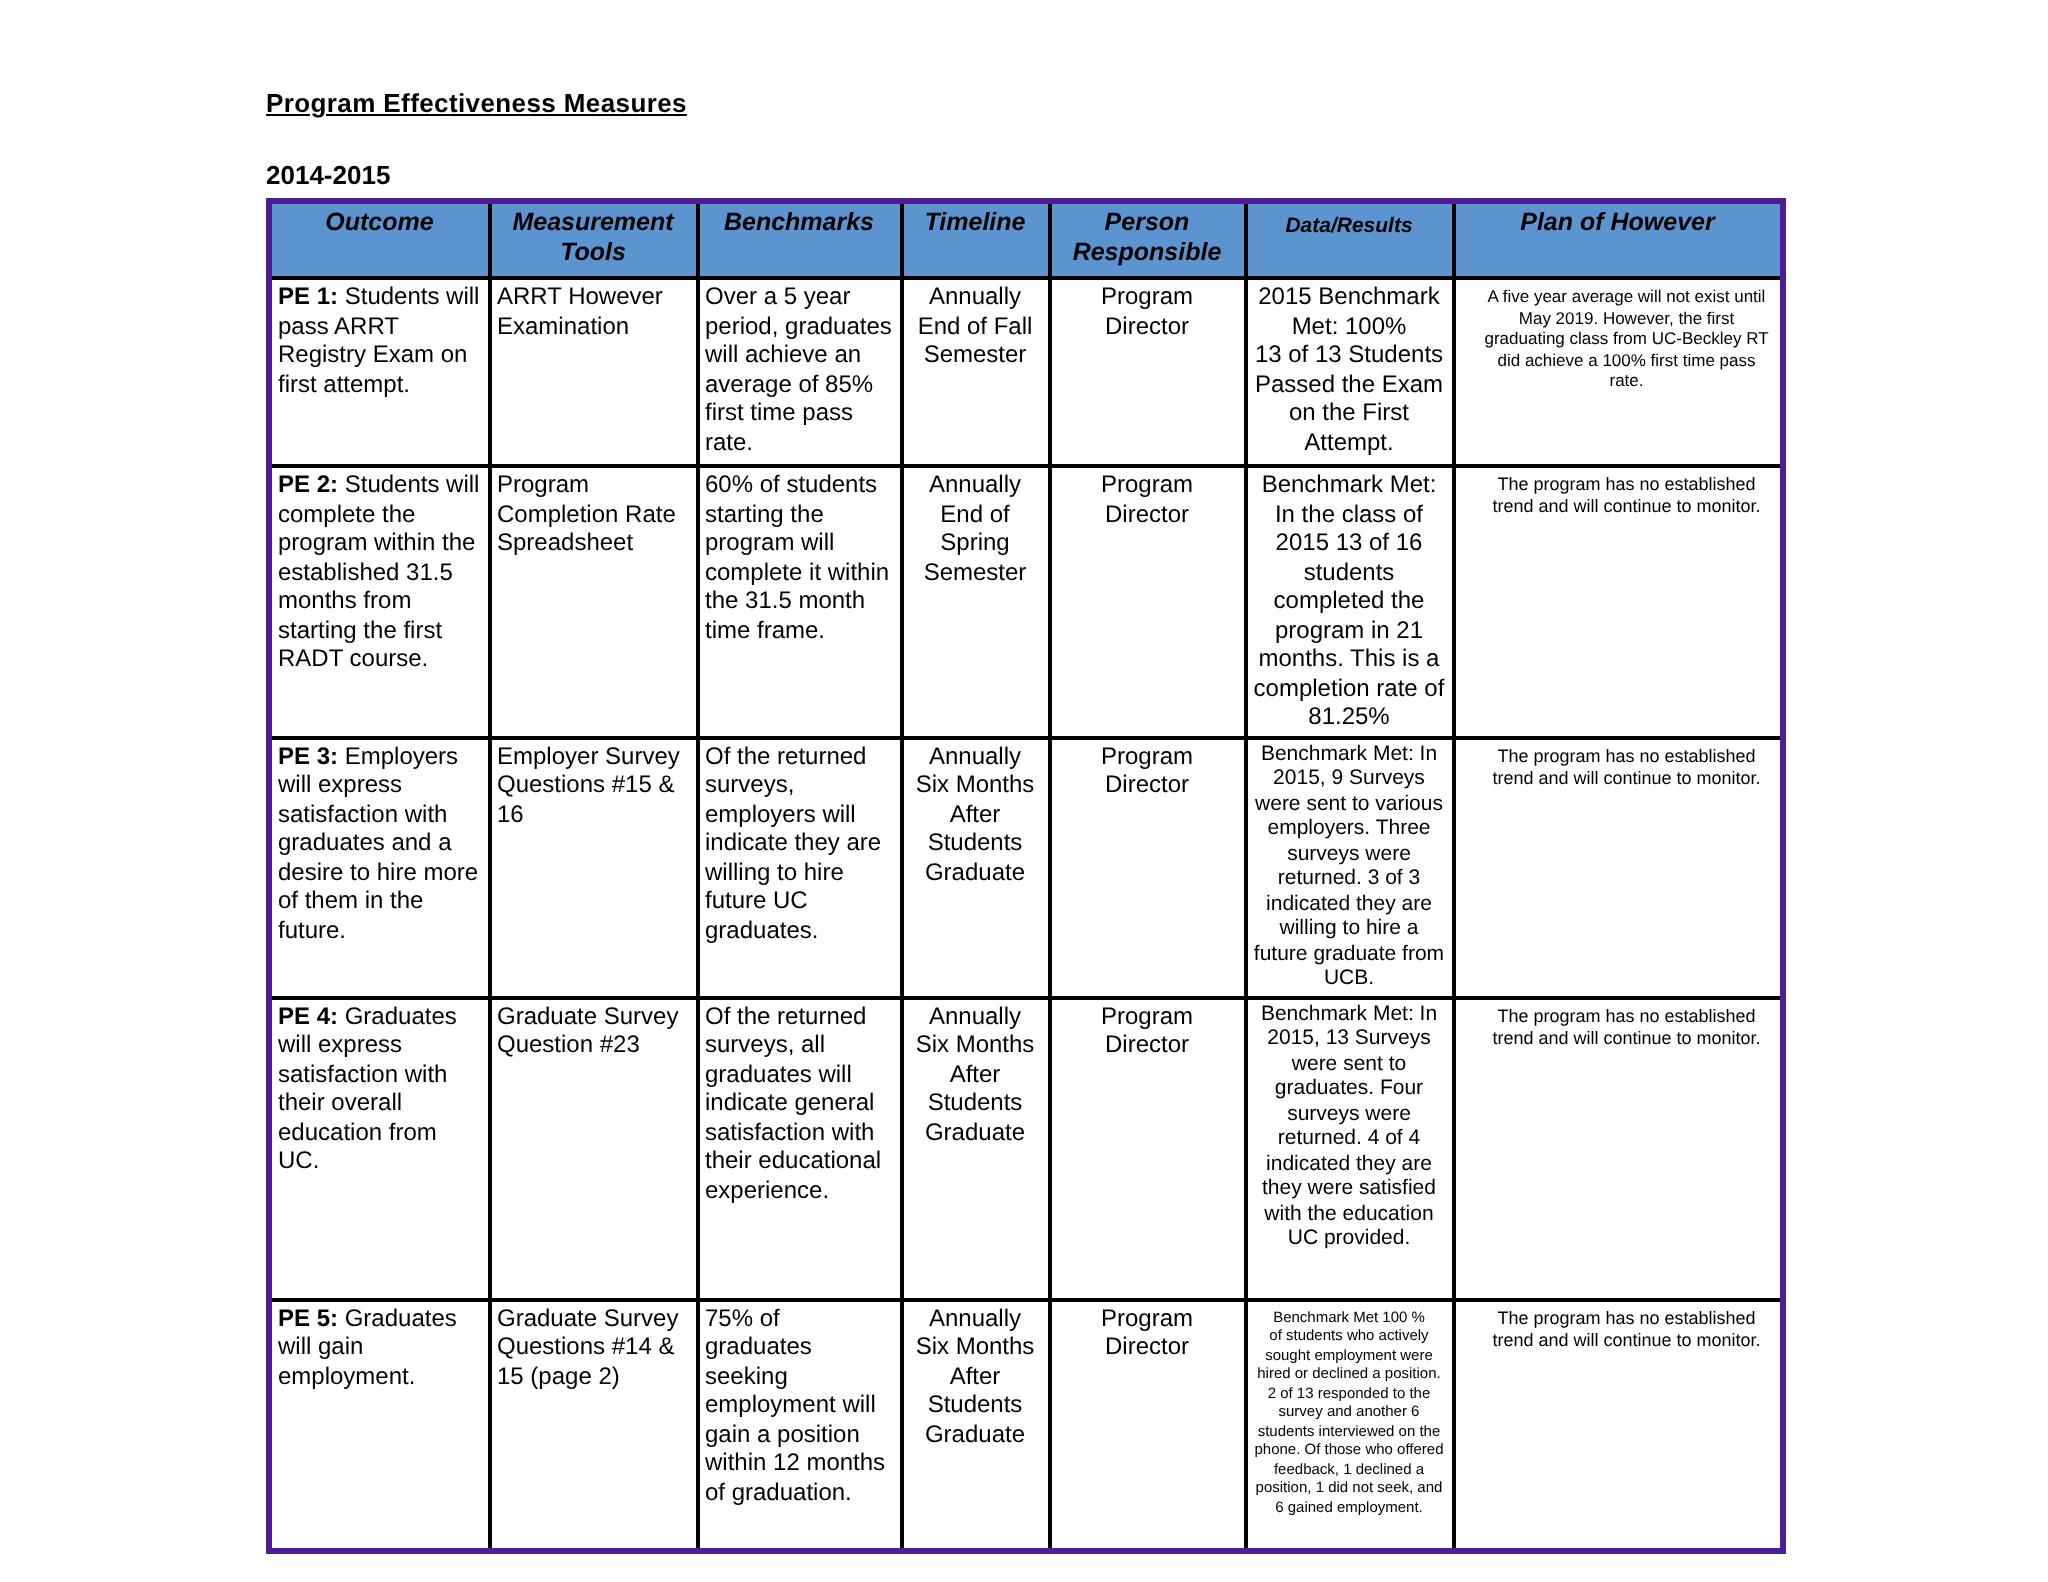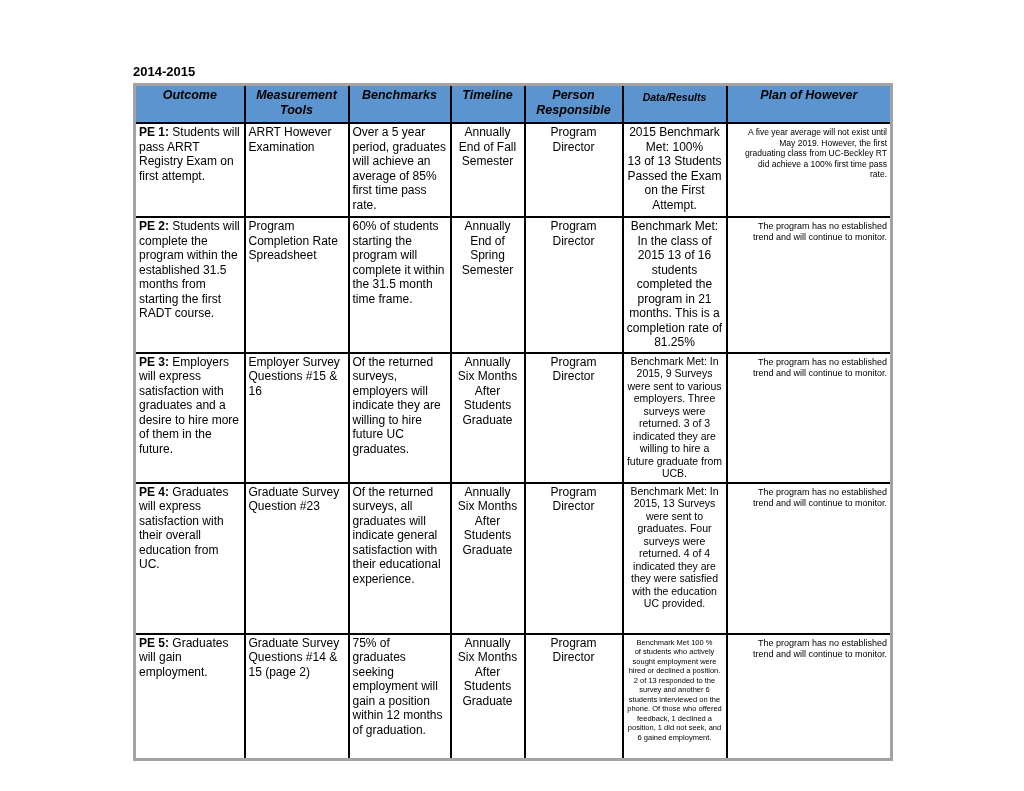--- a/index.html
+++ b/index.html
@@ -30,21 +30,21 @@
     font-size: 13px;
     font-weight: bold;
     line-height: 16px;
     margin-top: 20px;
   }
   table.pem {
     border-collapse: collapse;
     table-layout: fixed;
     width: 757px;
     margin-top: 3px;
-    border: 3px solid #a3a3a3;
+    border: 3px solid #4c1d95;
   }
   th, td {
     border: 2px solid #000000;
     vertical-align: top;
     padding: 1px 3px 2px 3px;
     font-size: 12px;
     line-height: 14.5px;
     overflow: hidden;
     word-wrap: break-word;
   }
@@ -64,27 +64,28 @@
   tr.r3 { height: 120px; }
   tr.r4 { height: 151px; }
   tr.r5 { height: 126px; }
   td.ta-l { text-align: left; }
   td.ta-c { text-align: center; }
   .b { font-weight: bold; }
   .i { }
   .pre { white-space: pre-line; }
   td.data-md { font-size: 10.5px; line-height: 12.5px; }
   td.data-xs { font-size: 7.5px; line-height: 9.5px; padding-top: 3px; }
-  td.plan-cell { font-size: 9px; line-height: 11px; text-align: right; padding-top: 3px; padding-left: 12px; }
+  td.plan-cell { font-size: 9px; line-height: 11px; text-align: center; padding-top: 3px; padding-left: 12px; }
   td.plan-sm { font-size: 8.5px; line-height: 10.5px; }
 </style>
 </head>
 <body>
 
 <div class="doc">
+  <div class="title">Program Effectiveness Measures</div>
   <div class="subtitle">2014-2015</div>
 
   <table class="pem">
     <colgroup>
       <col style="width:110px">
         <col style="width:104px">
         <col style="width:102px">
         <col style="width:74px">
         <col style="width:98px">
         <col style="width:104px">

